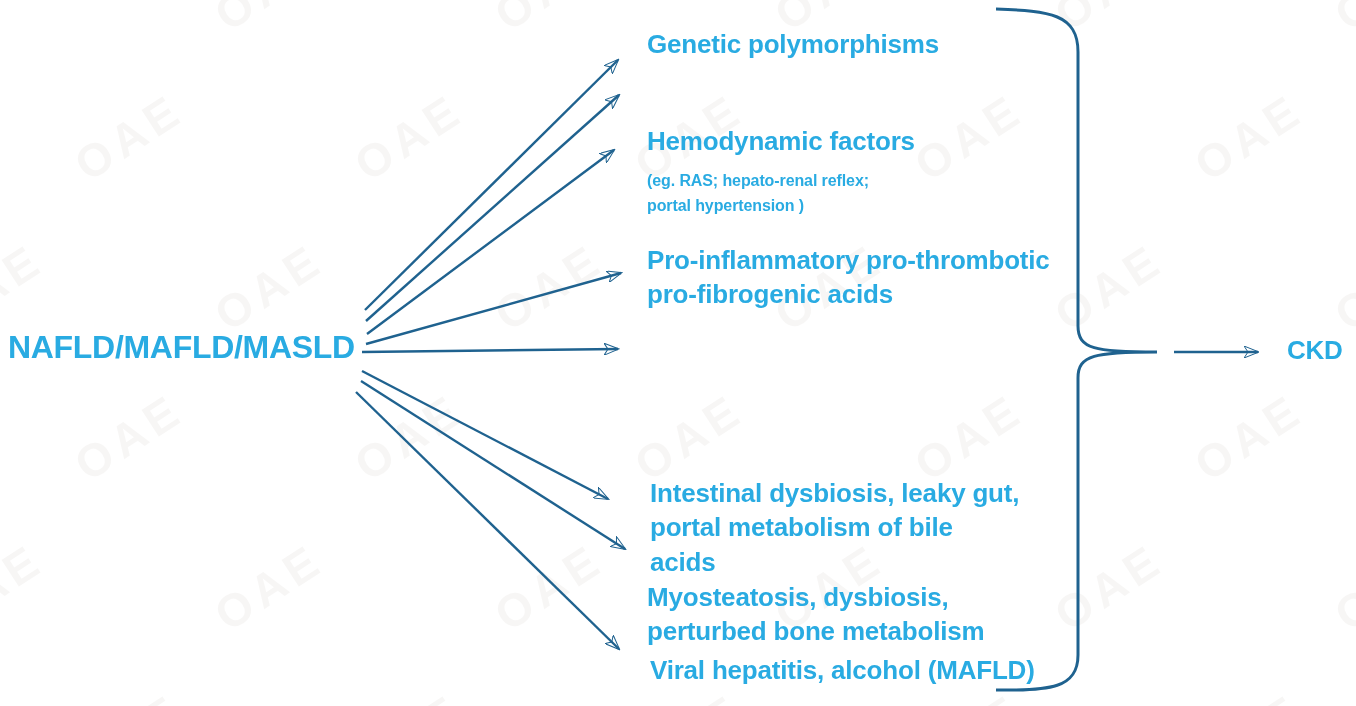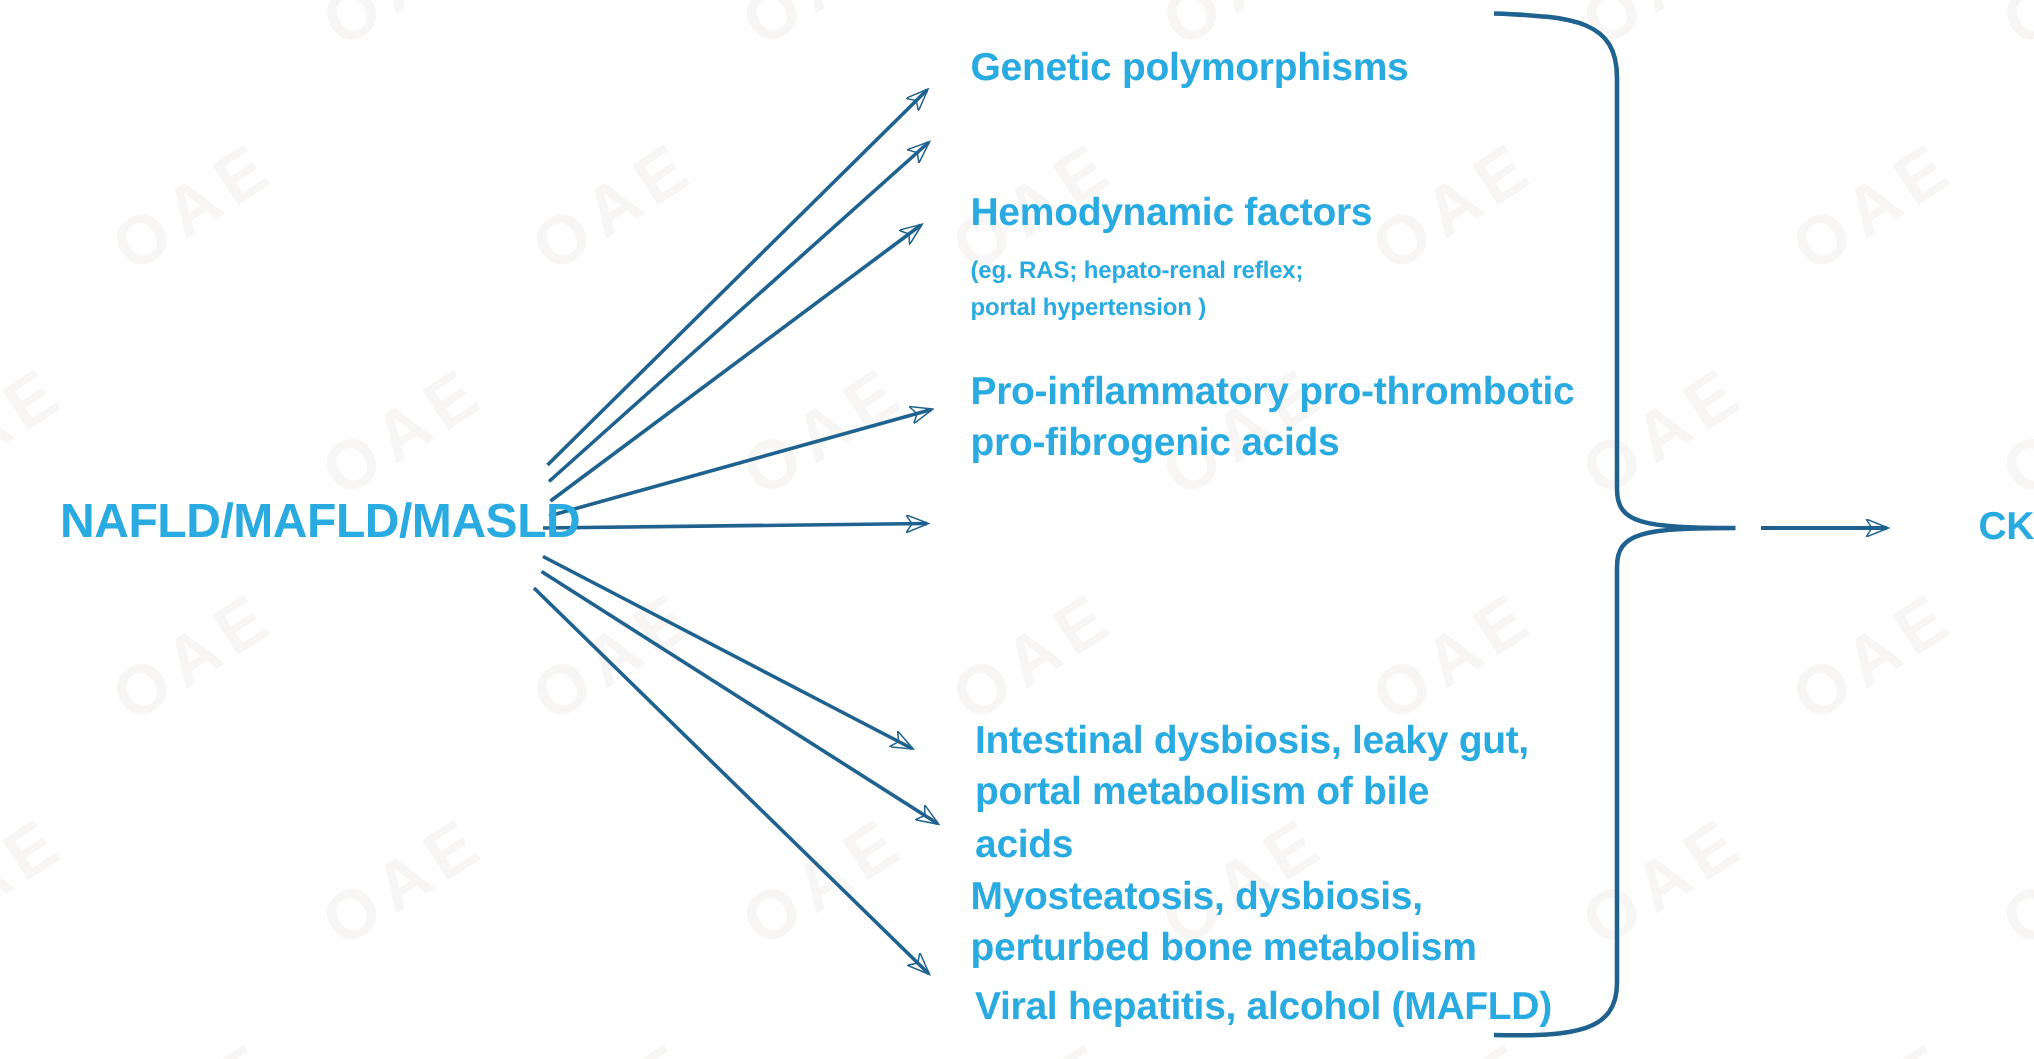--- a/index.html
+++ b/index.html
@@ -33,21 +33,20 @@
   }
   .fan-arrow{stroke-width:2.4px;}
   .brace{stroke-width:3px;}
   .ckd-arrow{stroke-width:2.6px;}
   .txt{position:absolute;z-index:2;color:var(--text-blue);}
   .big-label{
     font-size:32px;
     font-weight:700;
     letter-spacing:-0.3px;
     white-space:nowrap;
-    margin-left:32px;
   }
   .target-label{font-size:26px;}
   .factor{position:absolute;z-index:2;width:460px;}
   .f-title{
     font-size:26px;
     font-weight:700;
     line-height:1.32;
     letter-spacing:-0.2px;
     color:var(--text-blue);
     white-space:pre-wrap;

